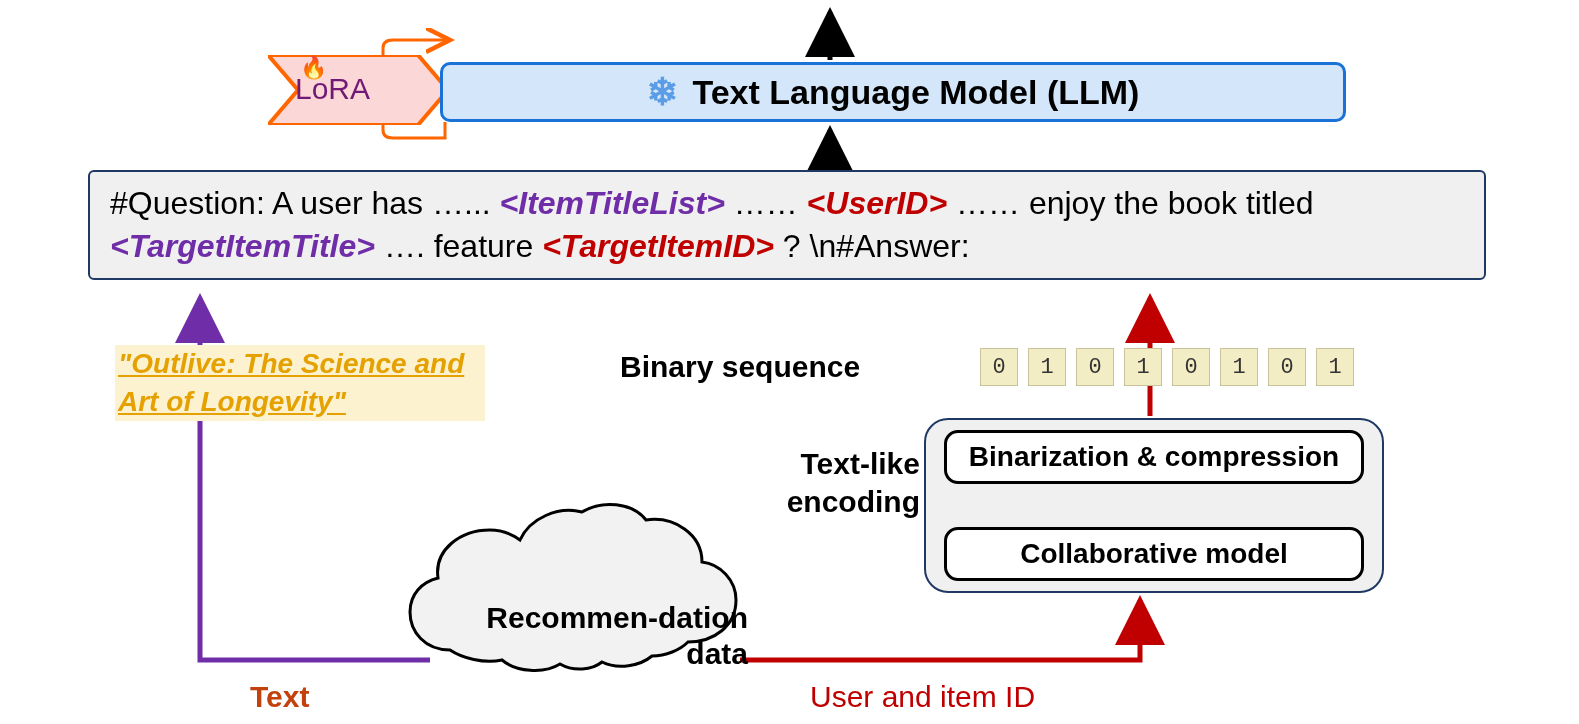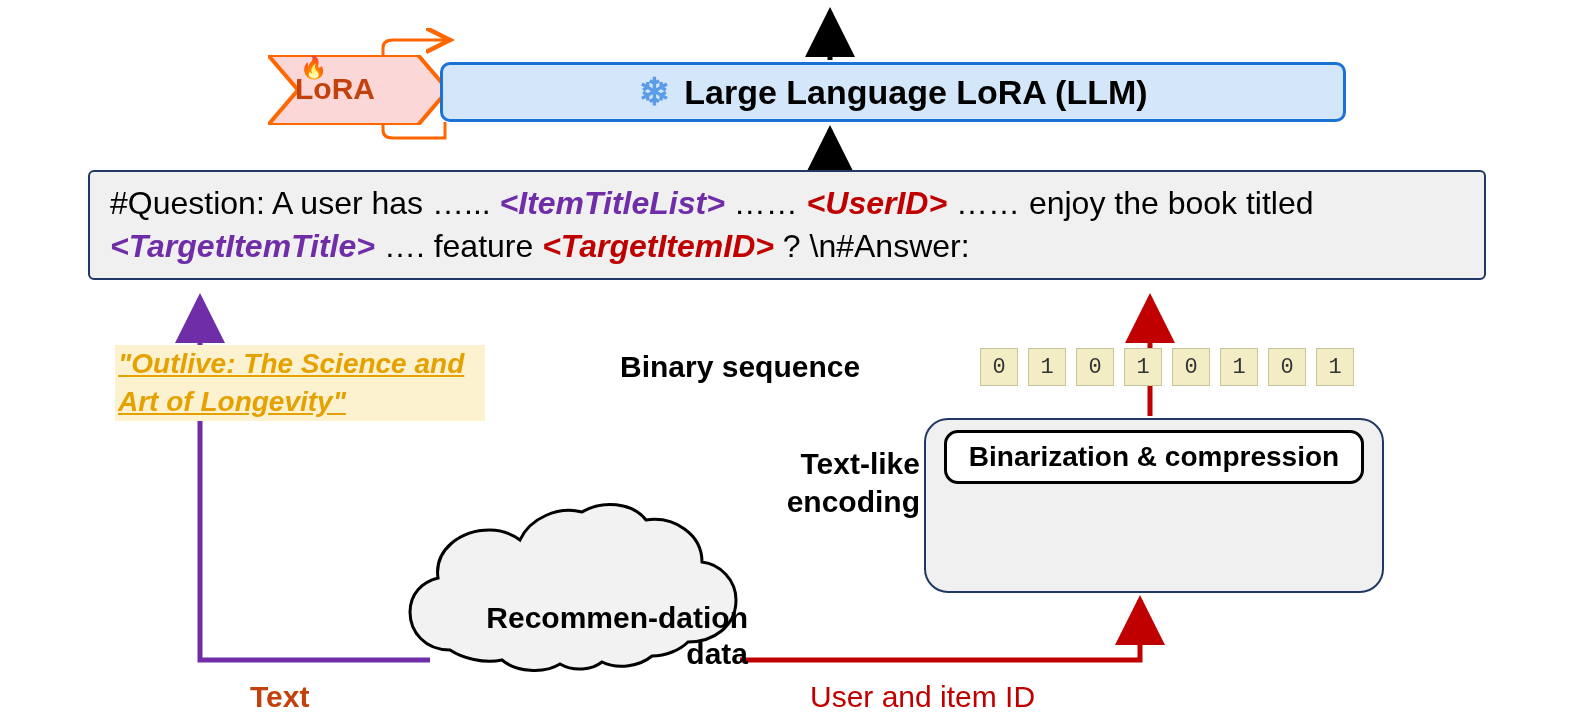--- a/index.html
+++ b/index.html
@@ -33,22 +33,22 @@
   .llm-box .snow { color: #5a9de6; font-size: 38px; }
 
   
   .lora {
     left: 268px; top: 55px;
     width: 180px; height: 70px;
   }
   .lora-label {
     left: 295px; top: 72px;
     font-size: 30px;
-    font-weight: bold;
-    color: #c2410c;
+    font-weight: normal;
+    color: #701a75;
     text-align: center;
   }
   .flame {
     left: 300px; top: 55px;
     font-size: 22px;
   }
 
   
   .prompt {
     left: 88px; top: 170px;
@@ -212,21 +212,21 @@
 </svg>
 
 <svg class="abs lora" viewBox="0 0 180 70">
   <polygon points="0,0 150,0 180,35 150,70 0,70 30,35" fill="#fbd7d7" stroke="#ff6600" stroke-width="4"></polygon>
 </svg>
 <span class="abs flame">🔥</span>
 <span class="abs lora-label">LoRA</span>
 
 <div class="abs llm-box">
   <span class="snow">❄</span>
-  <span>Large Language LoRA (LLM)</span>
+  <span>Text Language Model (LLM)</span>
 </div>
 
 <div class="abs prompt">
   <span>#Question: A user has …... </span>
   <span class="tok-purple">&lt;ItemTitleList&gt;</span>
   <span>…… </span>
   <span class="tok-red">&lt;UserID&gt;</span>
   <span> …… enjoy the book titled </span>
   <span class="tok-purple">&lt;TargetItemTitle&gt;</span>
   <span> …. feature </span>
@@ -244,18 +244,19 @@
   <div class="bit">1</div>
   <div class="bit">0</div>
   <div class="bit">1</div>
   <div class="bit">0</div>
   <div class="bit">1</div>
 </div>
 
 <div class="abs enc-label">Text-like encoding</div>
 <div class="abs enc-outer">
   <div class="enc-inner">Binarization &amp; compression</div>
+  <div class="enc-inner">Collaborative model</div>
 </div>
 
 <div class="abs cloud-label">Recommen-dation data</div>
 
 <div class="abs edge-text-purple">Text</div>
 <div class="abs edge-text-red">User and item ID</div>
 
 </body></html>

